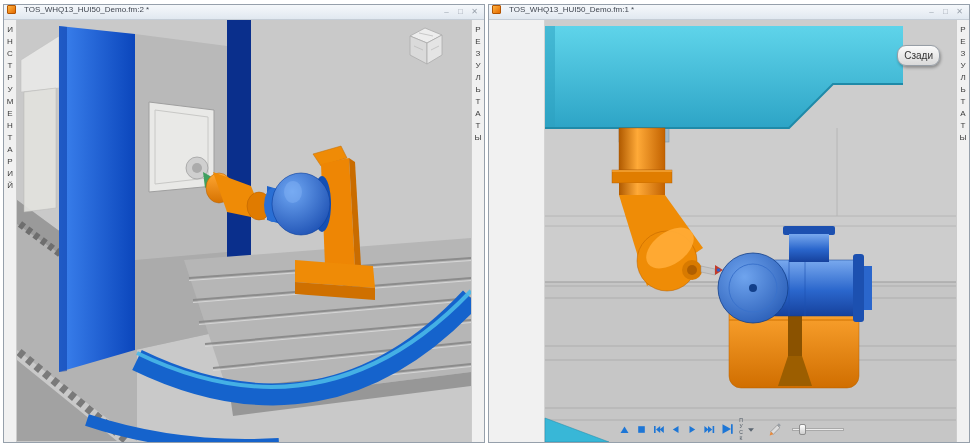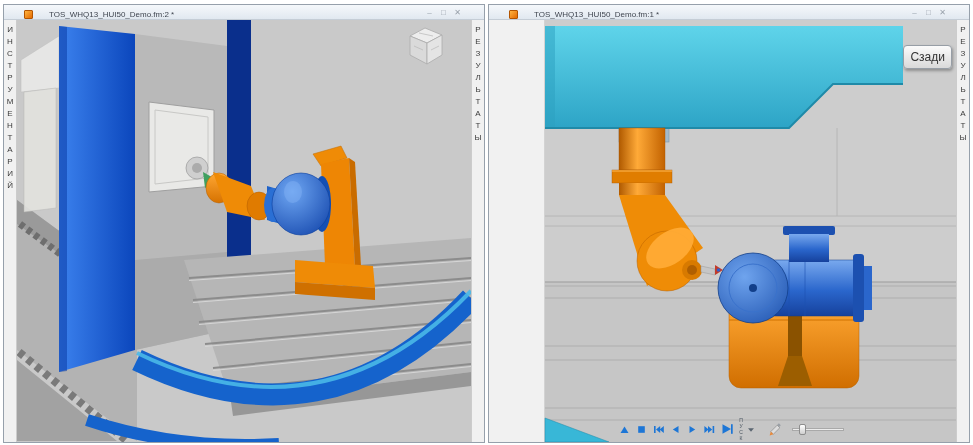--- a/index.html
+++ b/index.html
@@ -2,34 +2,34 @@
 <html><head>
 <meta charset="utf-8">
 <style>
   *{margin:0;padding:0;box-sizing:border-box}
   html,body{width:973px;height:445px;overflow:hidden}
   body{font-family:"Liberation Sans",sans-serif;background:#ffffff}
   .app{position:absolute;left:0;top:0;width:973px;height:445px;background:#ffffff}
   .window{position:absolute;top:4px;height:439px;width:482px;border:1px solid #96a0ab;background:#fff;display:flex;flex-direction:column}
   .window.left{left:3px}
   .window.right{left:488px}
-  .titlebar{flex:0 0 15px;height:15px;background:linear-gradient(#f5f8fb,#e1e8f0);border-bottom:1px solid #c5cdd6;display:flex;align-items:flex-end;padding:0 20px;gap:16px}
+  .titlebar{flex:0 0 15px;height:15px;background:linear-gradient(#f5f8fb,#e1e8f0);border-bottom:1px solid #c5cdd6;display:flex;align-items:flex-start;padding:0 3px;gap:8px}
   .doc-icon{width:9px;height:9px;flex:0 0 9px;background:linear-gradient(135deg,#ffb441,#e46a00);border:1px solid #b35400;border-radius:1px}
   .title{font-size:8px;color:#404650;white-space:nowrap;overflow:hidden}
   .winbtns{margin-left:auto;display:flex;gap:1px}
   .winbtn{width:13px;text-align:center;font-size:8px;line-height:13px;color:#99a1ab}
   .wbody{flex:1;display:flex;position:relative;overflow:hidden;min-height:0}
   .vtab{width:13px;flex:0 0 13px;background:#f1f1f1;display:flex;justify-content:center;padding-top:5px}
   .vtab.edge-l{border-right:1px solid #cccccc}
   .vtab.edge-r{border-left:1px solid #cccccc}
   .vtab span{writing-mode:vertical-rl;text-orientation:upright;font-size:8px;letter-spacing:3px;color:#3b3b3b;line-height:13px}
   .scene{flex:1;position:relative;overflow:hidden;min-width:0}
   .scene > svg.view{position:absolute;left:0;top:0;width:100%;height:100%}
   .viewcube{position:absolute;top:2px;right:23px;width:46px;height:46px;opacity:.9}
-  .back-btn{position:absolute;top:25px;right:4px;font-size:12px;color:#333;background:linear-gradient(#fbfbfb,#d9d9d9);border:1px solid #979ea6;border-radius:4px;padding:4px 6px;box-shadow:1px 2px 3px rgba(0,0,0,.30)}
+  .back-btn{position:absolute;top:25px;right:16px;font-size:10px;color:#333;background:linear-gradient(#fbfbfb,#d9d9d9);border:1px solid #979ea6;border-radius:9px;padding:4px 6px;box-shadow:1px 2px 3px rgba(0,0,0,.30)}
   .playbar{position:absolute;left:129px;bottom:5px;display:flex;align-items:center;gap:4px;height:16px}
   .pbi{width:13px;height:13px;display:block}
   .pbi.big{width:14px;height:14px}
   .pbi.caret{width:8px;height:13px}
   .pbi.pencil{width:15px;height:15px;margin-left:9px}
   .run-label{writing-mode:vertical-rl;text-orientation:upright;font-size:5px;line-height:5px;color:#4a5560;letter-spacing:0}
   .slider{width:52px;height:11px;position:relative;margin-left:5px}
   .slider .track{position:absolute;left:0;right:0;top:4px;height:3px;background:#ececec;border:1px solid #a9a9a9}
   .slider .thumb{position:absolute;left:7px;top:0;width:7px;height:11px;background:linear-gradient(#ffffff,#cfcfcf);border:1px solid #8d8d8d;border-radius:2px}
 </style>

